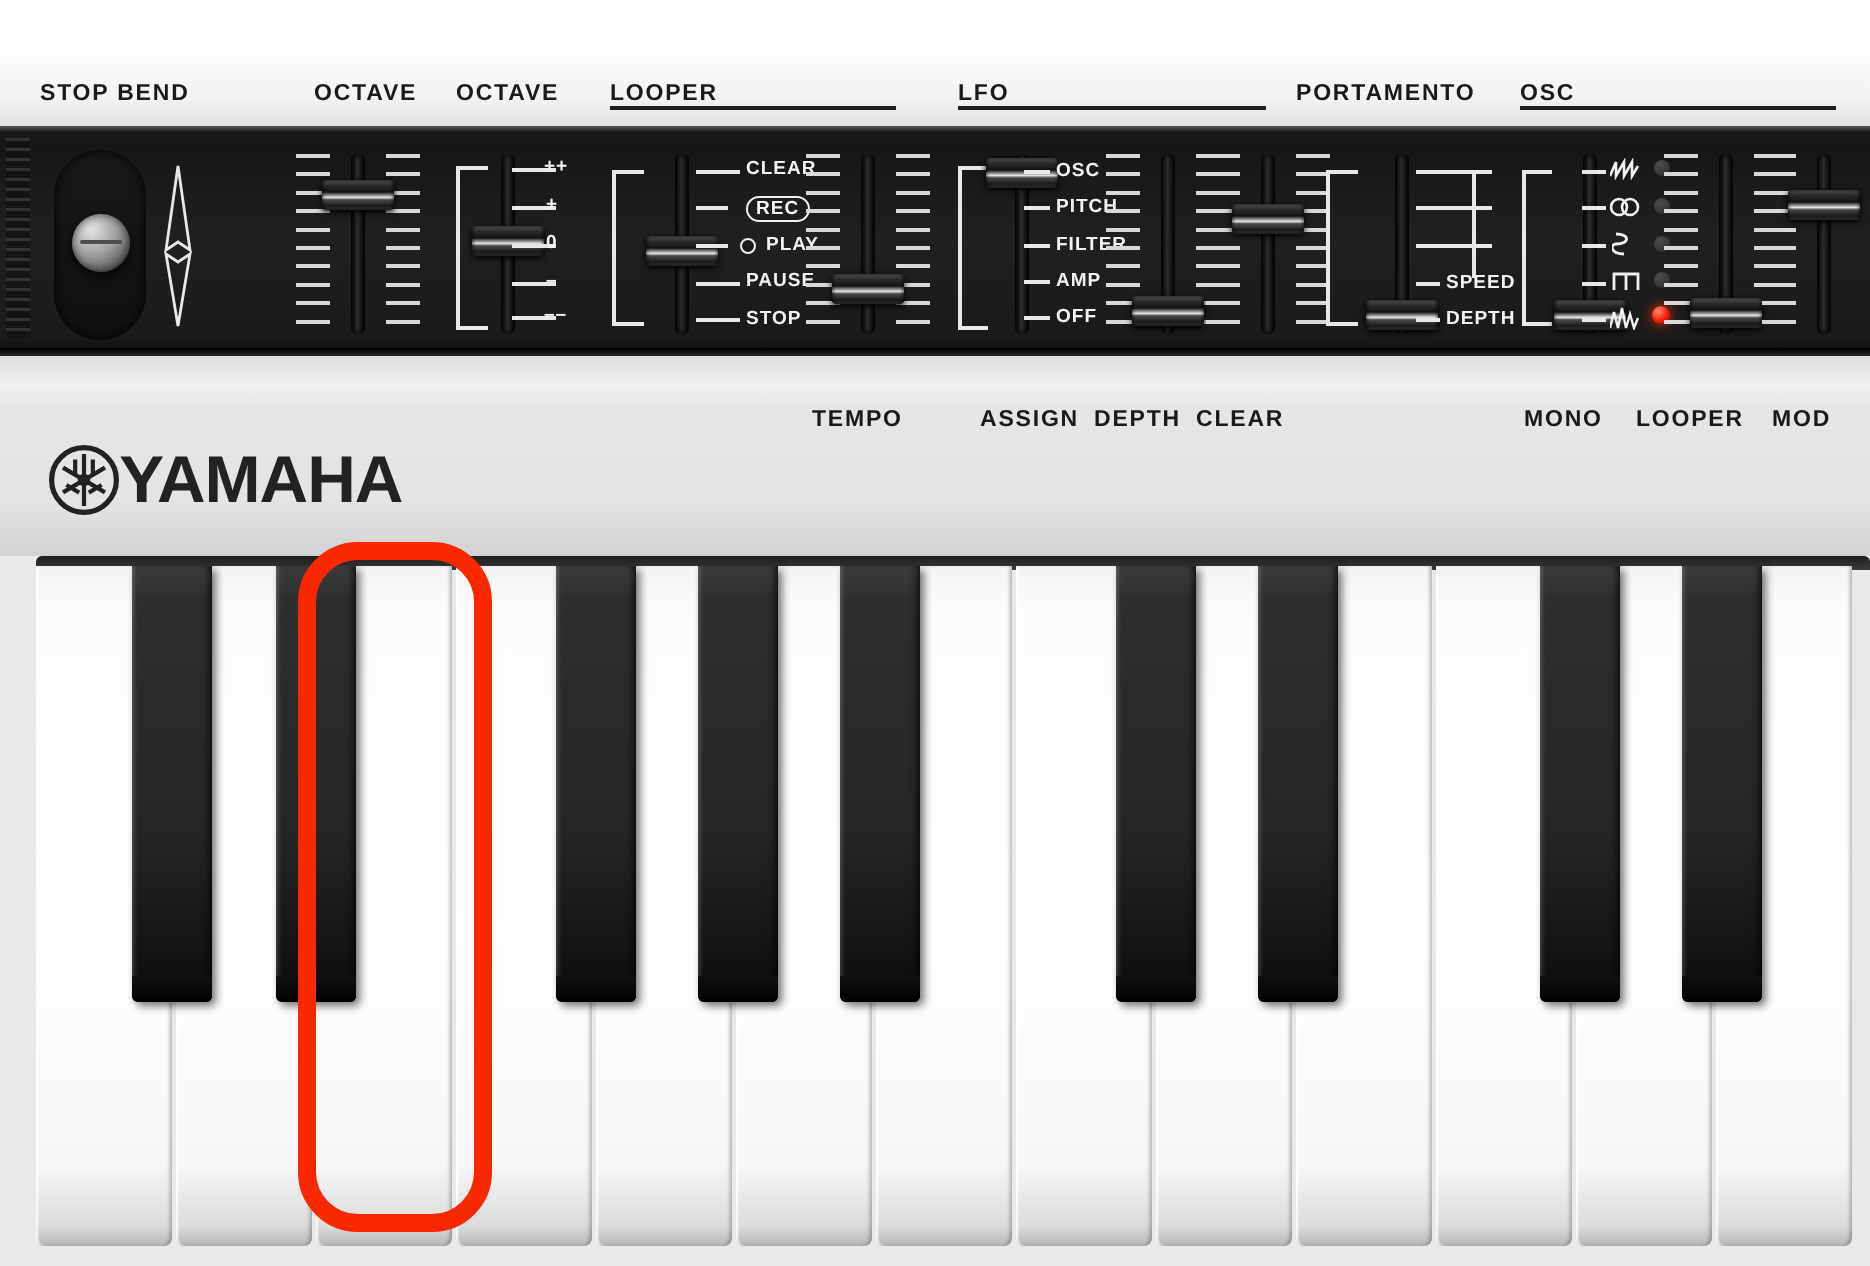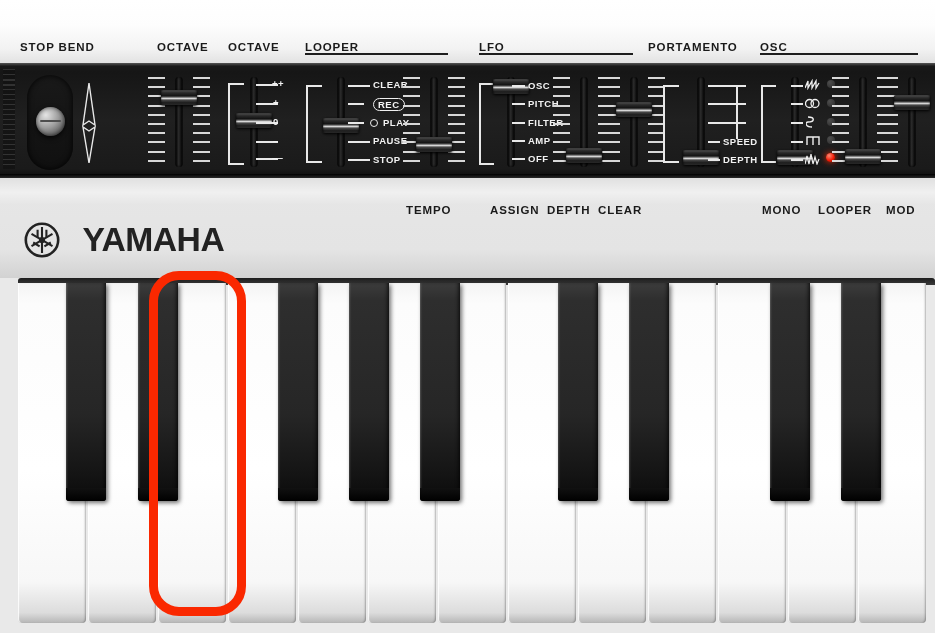--- a/index.html
+++ b/index.html
@@ -60,21 +60,21 @@
   .pbwheel:after{content:"";position:absolute;left:14%;top:46%;width:72%;height:2px;
      background:#4e4e4e;border-radius:1px;}
 
   
   .bodyface{position:absolute;left:0;top:178px;width:935px;height:100px;
      background:linear-gradient(180deg,#dcdcdc 0%,#e6e6e6 12%,#e4e4e4 72%,#d2d2d2 100%);}
   .lbl-band2{position:absolute;left:0;top:178px;width:935px;height:26px;
      background:linear-gradient(180deg,#e0e0e0,#f0f0f0 55%,#e6e6e6);}
   .blbl{position:absolute;top:204px;font-weight:bold;font-size:11.5px;letter-spacing:.9px;color:#1a1a1a;white-space:nowrap;}
 
-  .logo{position:absolute;left:24px;top:221px;display:flex;align-items:center;gap:24px;}
+  .logo{position:absolute;left:24px;top:221px;display:flex;align-items:center;gap:1px;}
   .logo-text{font-weight:bold;font-size:33px;letter-spacing:-.5px;color:#222;
      font-family:"Liberation Sans",sans-serif;transform:scaleX(1.02);}
 
   
   .kb{position:absolute;left:18px;top:278px;width:917px;height:350px;}
   .kbtop{position:absolute;left:0;top:0;width:100%;height:7px;
      background:linear-gradient(180deg,#1d1d1d,#3a3a3a);border-radius:3px 3px 0 0;}
   .wk{position:absolute;top:5px;height:340px;
      background:linear-gradient(180deg,#f4f4f4 0%,#fcfcfc 6%,#ffffff 55%,#f7f7f7 88%,#dcdcdc 97%,#b6b6b6 100%);
      border-radius:0 0 4px 4px;

